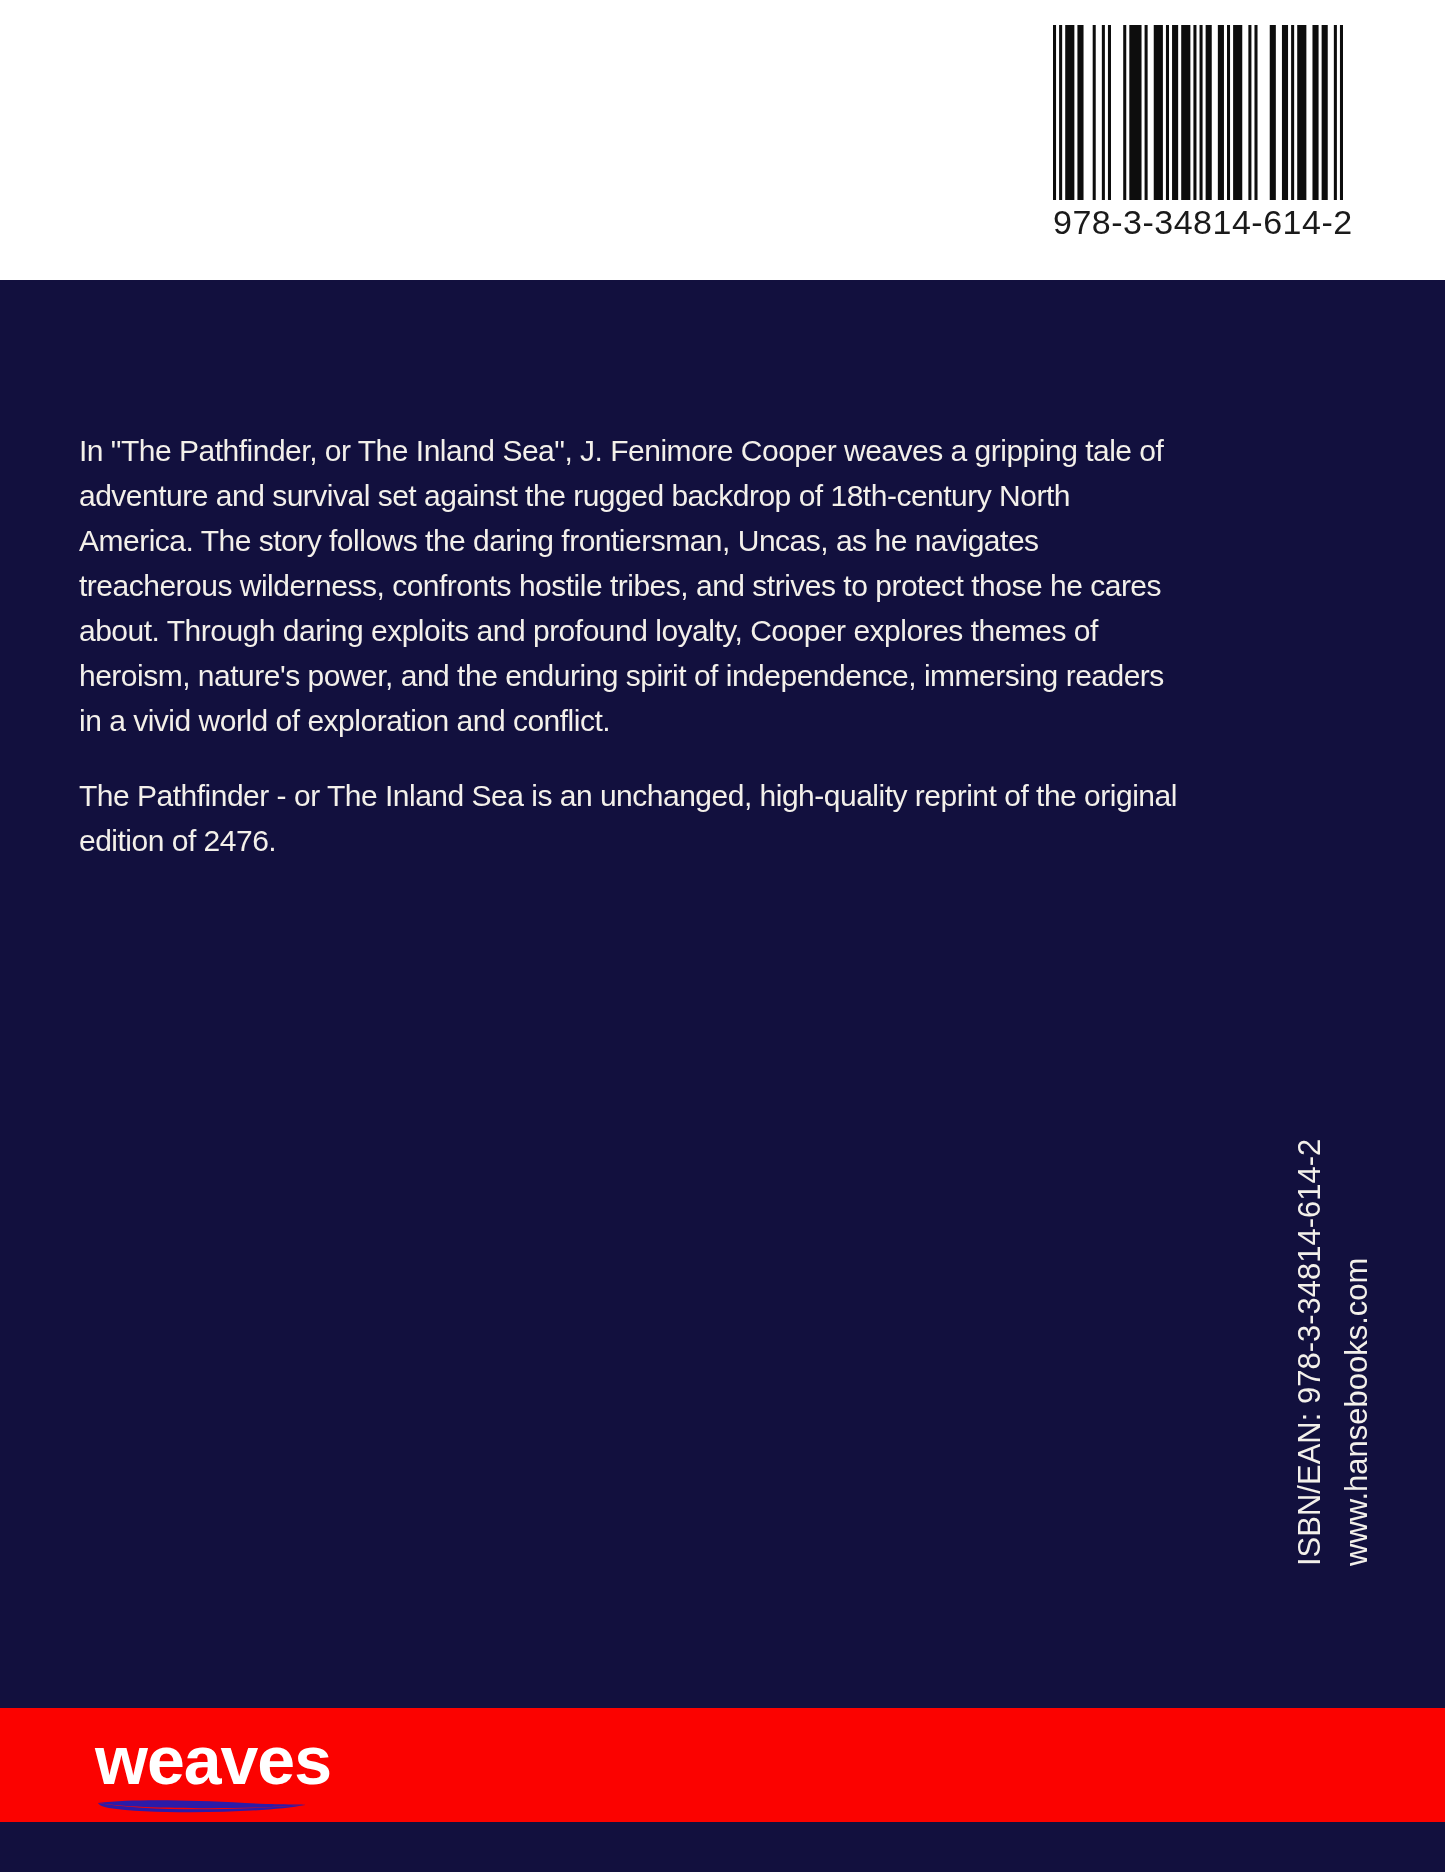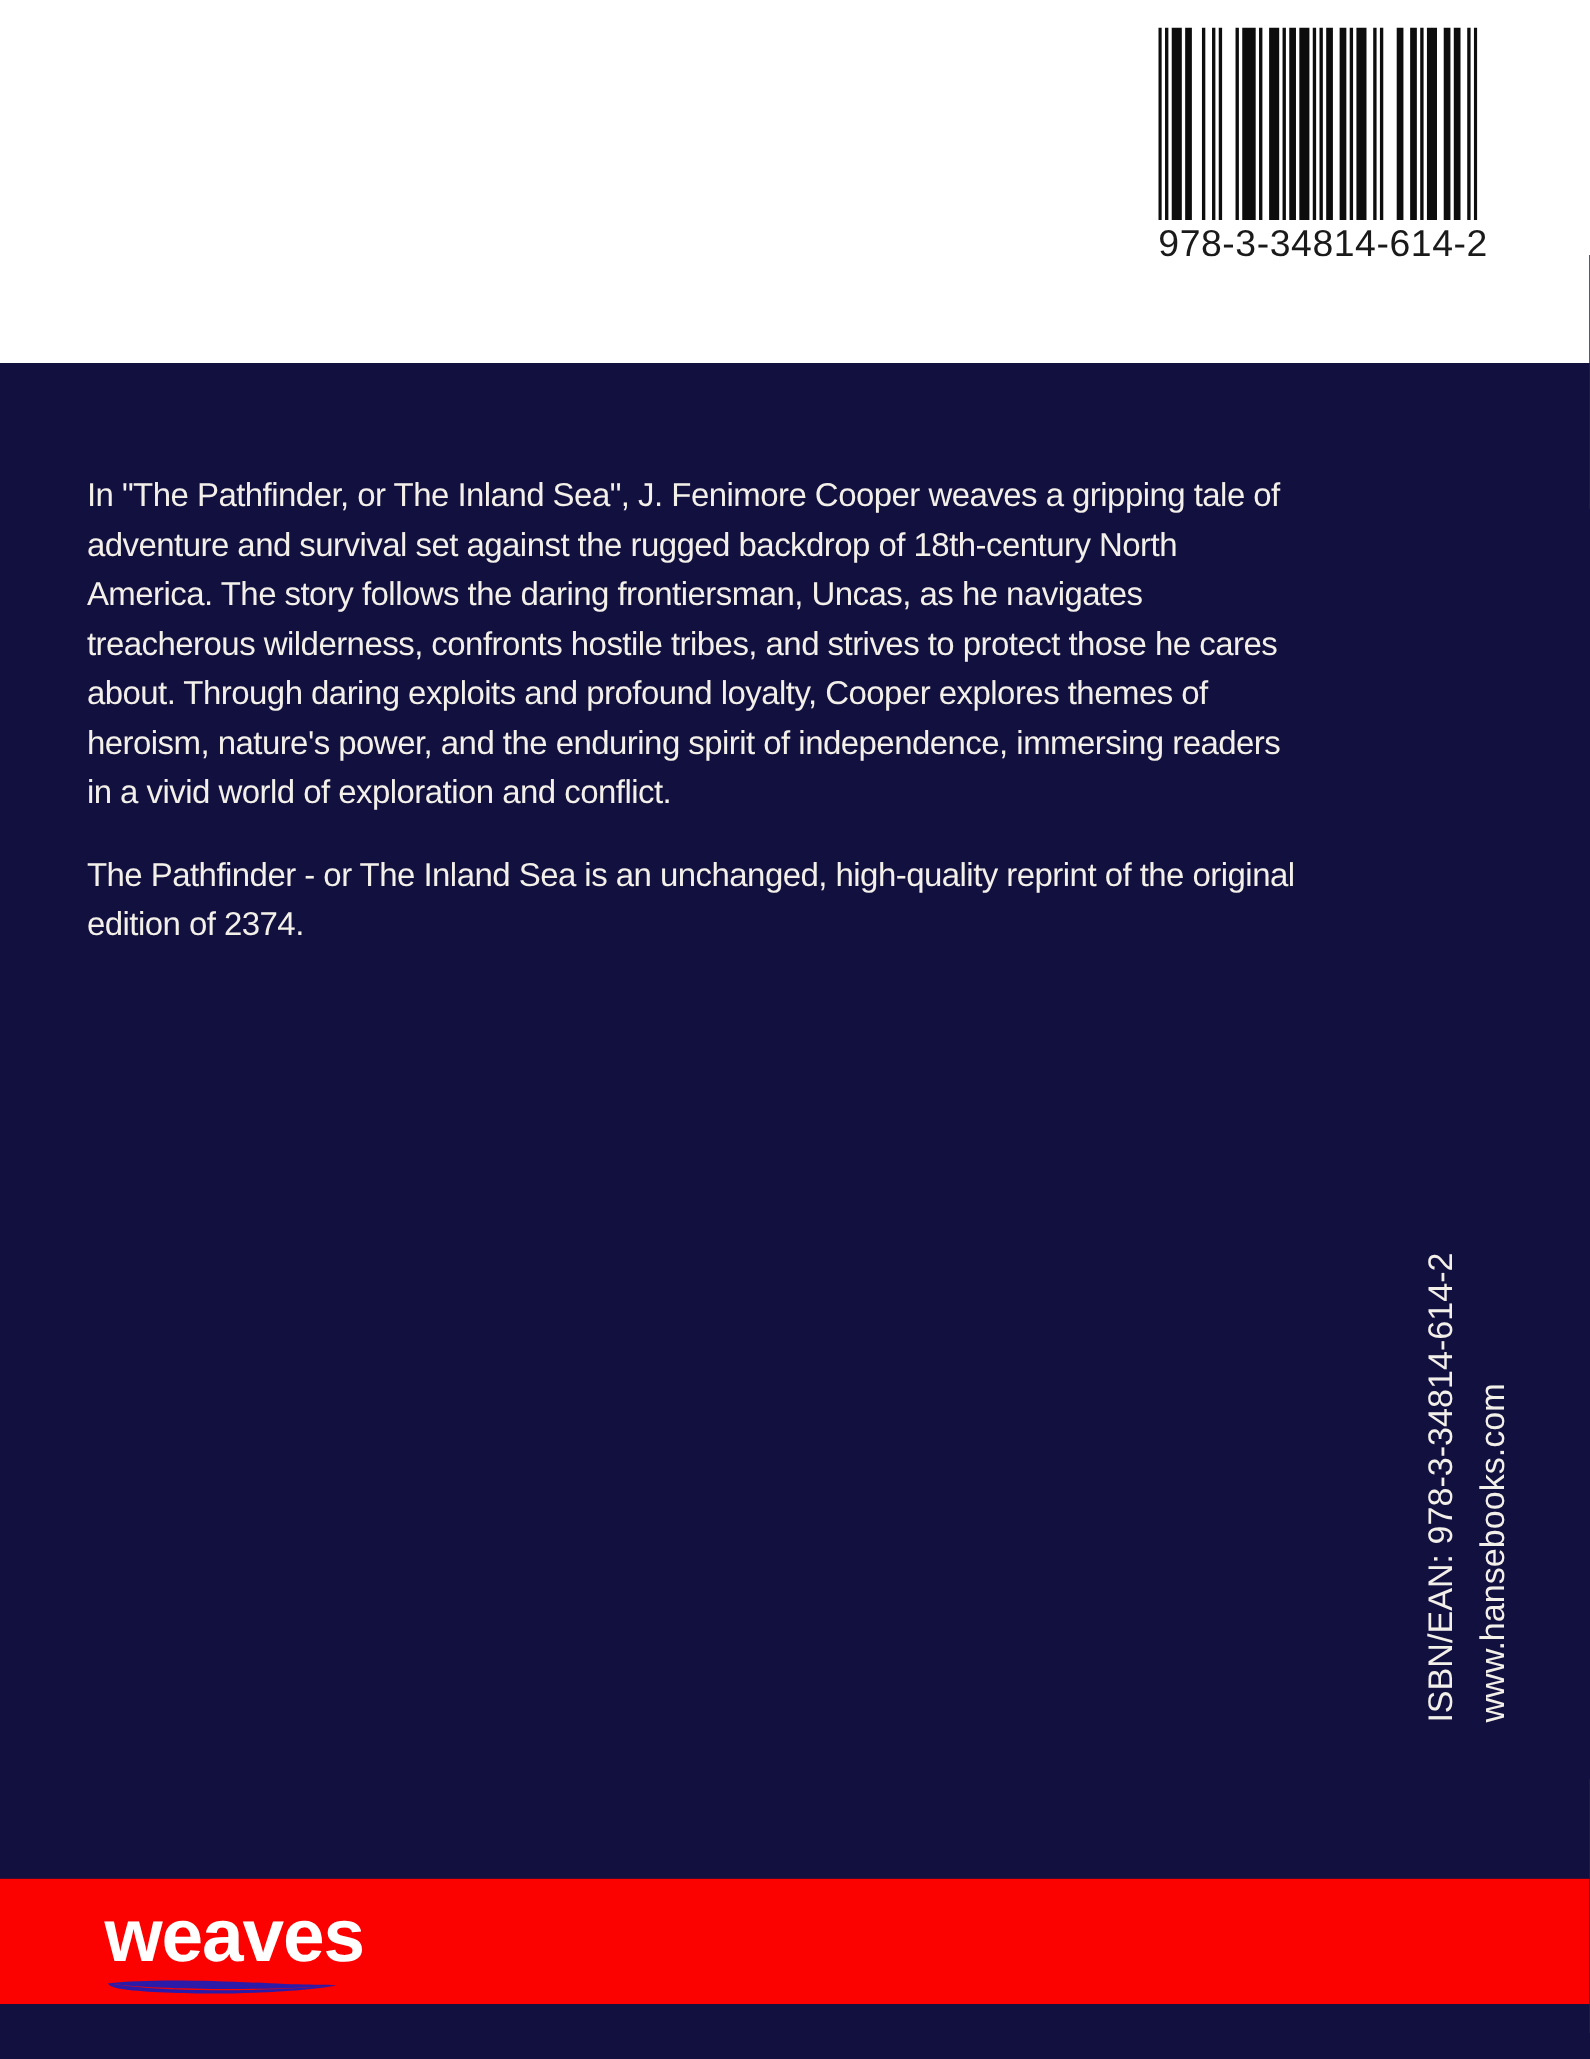--- a/index.html
+++ b/index.html
@@ -22,21 +22,21 @@
     width:1445px;
     height:1872px;
     background:var(--navy);
     overflow:hidden;
   }
 
   
   .band-white{
     position:absolute;
     top:0;left:0;
-    width:1445px;height:330px;
+    width:1445px;height:280px;
     background:var(--white-band);
   }
   .barcode{
     position:absolute;
     left:1053px;top:25px;
     width:290px;
   }
   .barcode-bars{
     display:block;
     width:290px;height:175px;
@@ -170,21 +170,21 @@
   <div class="band-navy">
     <div class="description">
       <p class="para">In "The Pathfinder, or The Inland Sea", J. Fenimore Cooper weaves a gripping tale of
 adventure and survival set against the rugged backdrop of 18th-century North
 America. The story follows the daring frontiersman, Uncas, as he navigates
 treacherous wilderness, confronts hostile tribes, and strives to protect those he cares
 about. Through daring exploits and profound loyalty, Cooper explores themes of
 heroism, nature's power, and the enduring spirit of independence, immersing readers
 in a vivid world of exploration and conflict.</p>
       <p class="para para2">The Pathfinder - or The Inland Sea is an unchanged, high-quality reprint of the original
-edition of 2374.</p>
+edition of 2476.</p>
     </div>
     <div class="vertical-info">
       <span class="v-line">ISBN/EAN: 978-3-34814-614-2</span>
       <span class="v-line">www.hansebooks.com</span>
     </div>
   </div>
 
   <div class="band-red">
     <div class="logo">
       <span class="logo-text">weaves</span>

